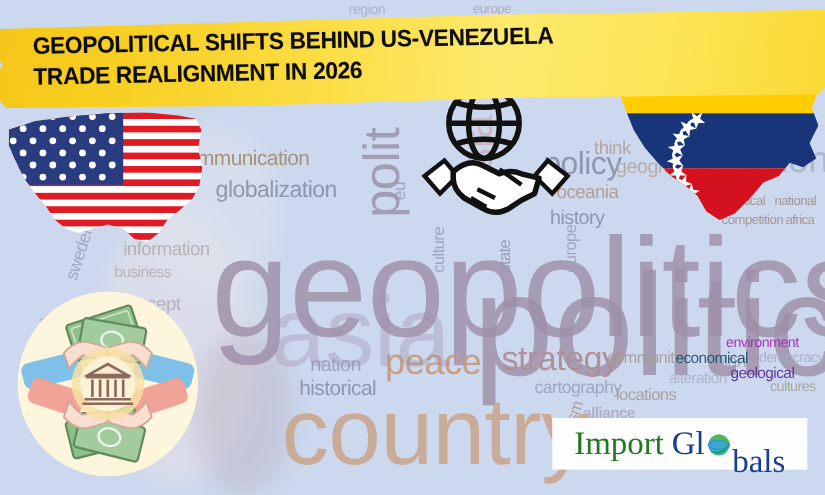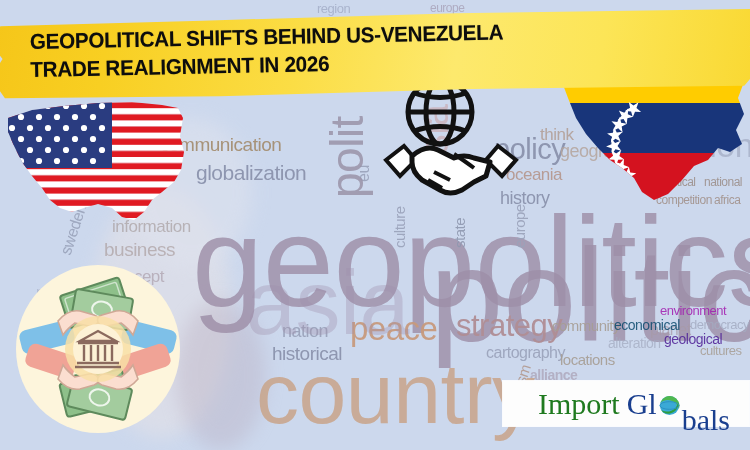--- a/index.html
+++ b/index.html
@@ -81,21 +81,21 @@
       <span class="w" style="left: 317px; top: 2px; font-size: 13px; color: rgb(164, 174, 200); font-weight: 400; opacity: 0.85;">region</span>
       <span class="w" style="left: 430px; top: 2px; font-size: 12px; color: rgb(168, 162, 184); font-weight: 400; opacity: 0.8;">europe</span>
       <span class="w" style="left: 152px; top: 112px; font-size: 17px; color: rgb(144, 153, 180); font-weight: 400; opacity: 0.9;">us</span>
       <span class="w" style="left: 160px; top: 135px; font-size: 19px; color: rgb(165, 143, 115); font-weight: 400; opacity: 0.95;">communication</span>
       <span class="w" style="left: 196px; top: 162px; font-size: 21px; color: rgb(139, 147, 173); font-weight: 400; opacity: 0.95;">globalization</span>
       <span class="w" style="left: 356px; top: 182px; font-size: 16px; color: rgb(154, 162, 186); font-weight: 400; opacity: 0.9; transform: rotate(-90deg);">eu</span>
       <span class="w" style="left: 324px; top: 198px; font-size: 46px; color: rgb(154, 147, 168); font-weight: 400; opacity: 0.85; transform: rotate(-90deg);">polit</span>
       <span class="w" style="left: 414px; top: 176px; font-size: 40px; color: rgb(201, 160, 164); font-weight: 400; opacity: 0.55; transform: rotate(-90deg);">asia</span>
       <span class="w" style="left: 58px; top: 252px; font-size: 16px; color: rgb(151, 160, 184); font-weight: 400; opacity: 0.85; transform: rotate(-72deg);">sweden</span>
       <span class="w" style="left: 112px; top: 218px; font-size: 17px; color: rgb(164, 154, 154); font-weight: 400; opacity: 0.65;">information</span>
-      <span class="w" style="left: 104px; top: 240px; font-size: 19px; color: rgb(168, 154, 154); font-weight: 400; opacity: 0.65;">business</span>
+      <span class="w" style="left: 104px; top: 240px; font-size: 14px; color: rgb(168, 154, 154); font-weight: 400; opacity: 0.65;">business</span>
       <span class="w" style="left: 108px; top: 268px; font-size: 17px; color: rgb(168, 154, 166); font-weight: 400; opacity: 0.65;">concept</span>
       <span class="w" style="left: 36px; top: 285px; font-size: 16px; color: rgb(160, 168, 192); font-weight: 400; opacity: 0.6;">nation</span>
       <span class="w" style="left: 192px; top: 198px; font-size: 128px; color: rgb(158, 143, 168); font-weight: 400; opacity: 0.82;">geopolitics</span>
       <span class="w" style="left: 392px; top: 248px; font-size: 15px; color: rgb(154, 162, 186); font-weight: 400; opacity: 0.9; transform: rotate(-90deg);">culture</span>
       <span class="w" style="left: 452px; top: 248px; font-size: 15px; color: rgb(143, 152, 176); font-weight: 400; opacity: 0.9; transform: rotate(-90deg);">state</span>
       <span class="w" style="left: 512px; top: 248px; font-size: 15px; color: rgb(154, 162, 186); font-weight: 400; opacity: 0.9; transform: rotate(-90deg);">europe</span>
       <span class="w" style="left: 540px; top: 126px; font-size: 17px; color: rgb(179, 160, 152); font-weight: 400; opacity: 0.9;">think</span>
       <span class="w" style="left: 494px; top: 135px; font-size: 29px; color: rgb(139, 147, 173); font-weight: 400; opacity: 0.95;">policy</span>
       <span class="w" style="left: 560px; top: 142px; font-size: 18px; color: rgb(181, 165, 157); font-weight: 400; opacity: 0.85;">geographic</span>
       <span class="w" style="left: 506px; top: 166px; font-size: 17px; color: rgb(181, 150, 140); font-weight: 400; opacity: 0.9;">oceania</span>
@@ -308,21 +308,21 @@
       </g>
     </svg>
   </div>
 
   <div id="banner"></div>
   <div id="banner-text">
     <div>GEOPOLITICAL SHIFTS BEHIND US-VENEZUELA</div>
     <div>TRADE REALIGNMENT IN 2026</div>
   </div>
 
-  <div id="logo" style="background: rgb(253, 253, 253); padding-left: 16px;">
+  <div id="logo" style="background: rgb(253, 253, 253);">
     <span class="lg-word">
       <span class="lg-import">Import</span>
         <span class="lg-gl">Gl</span>
         <span class="lg-globe"><svg viewBox="0 0 24 24" width="23" height="23">
           <circle cx="12" cy="12" r="10" fill="#3aa9d6"></circle>
           <path d="M2.6,9 A12,12 0 0 1 21.8,15.6 A10,10 0 0 0 2.6,9 Z" fill="#4fb84f"></path>
           <path d="M3.2,16.6 A12,12 0 0 0 21,9.4 A10,10 0 0 1 3.2,16.6 Z" fill="#2f9e3f"></path>
           <ellipse cx="12" cy="12" rx="10" ry="4" fill="none" stroke="#2b8fc0" stroke-width="1"></ellipse>
         </svg></span>
         <span class="lg-bals">bals</span>

